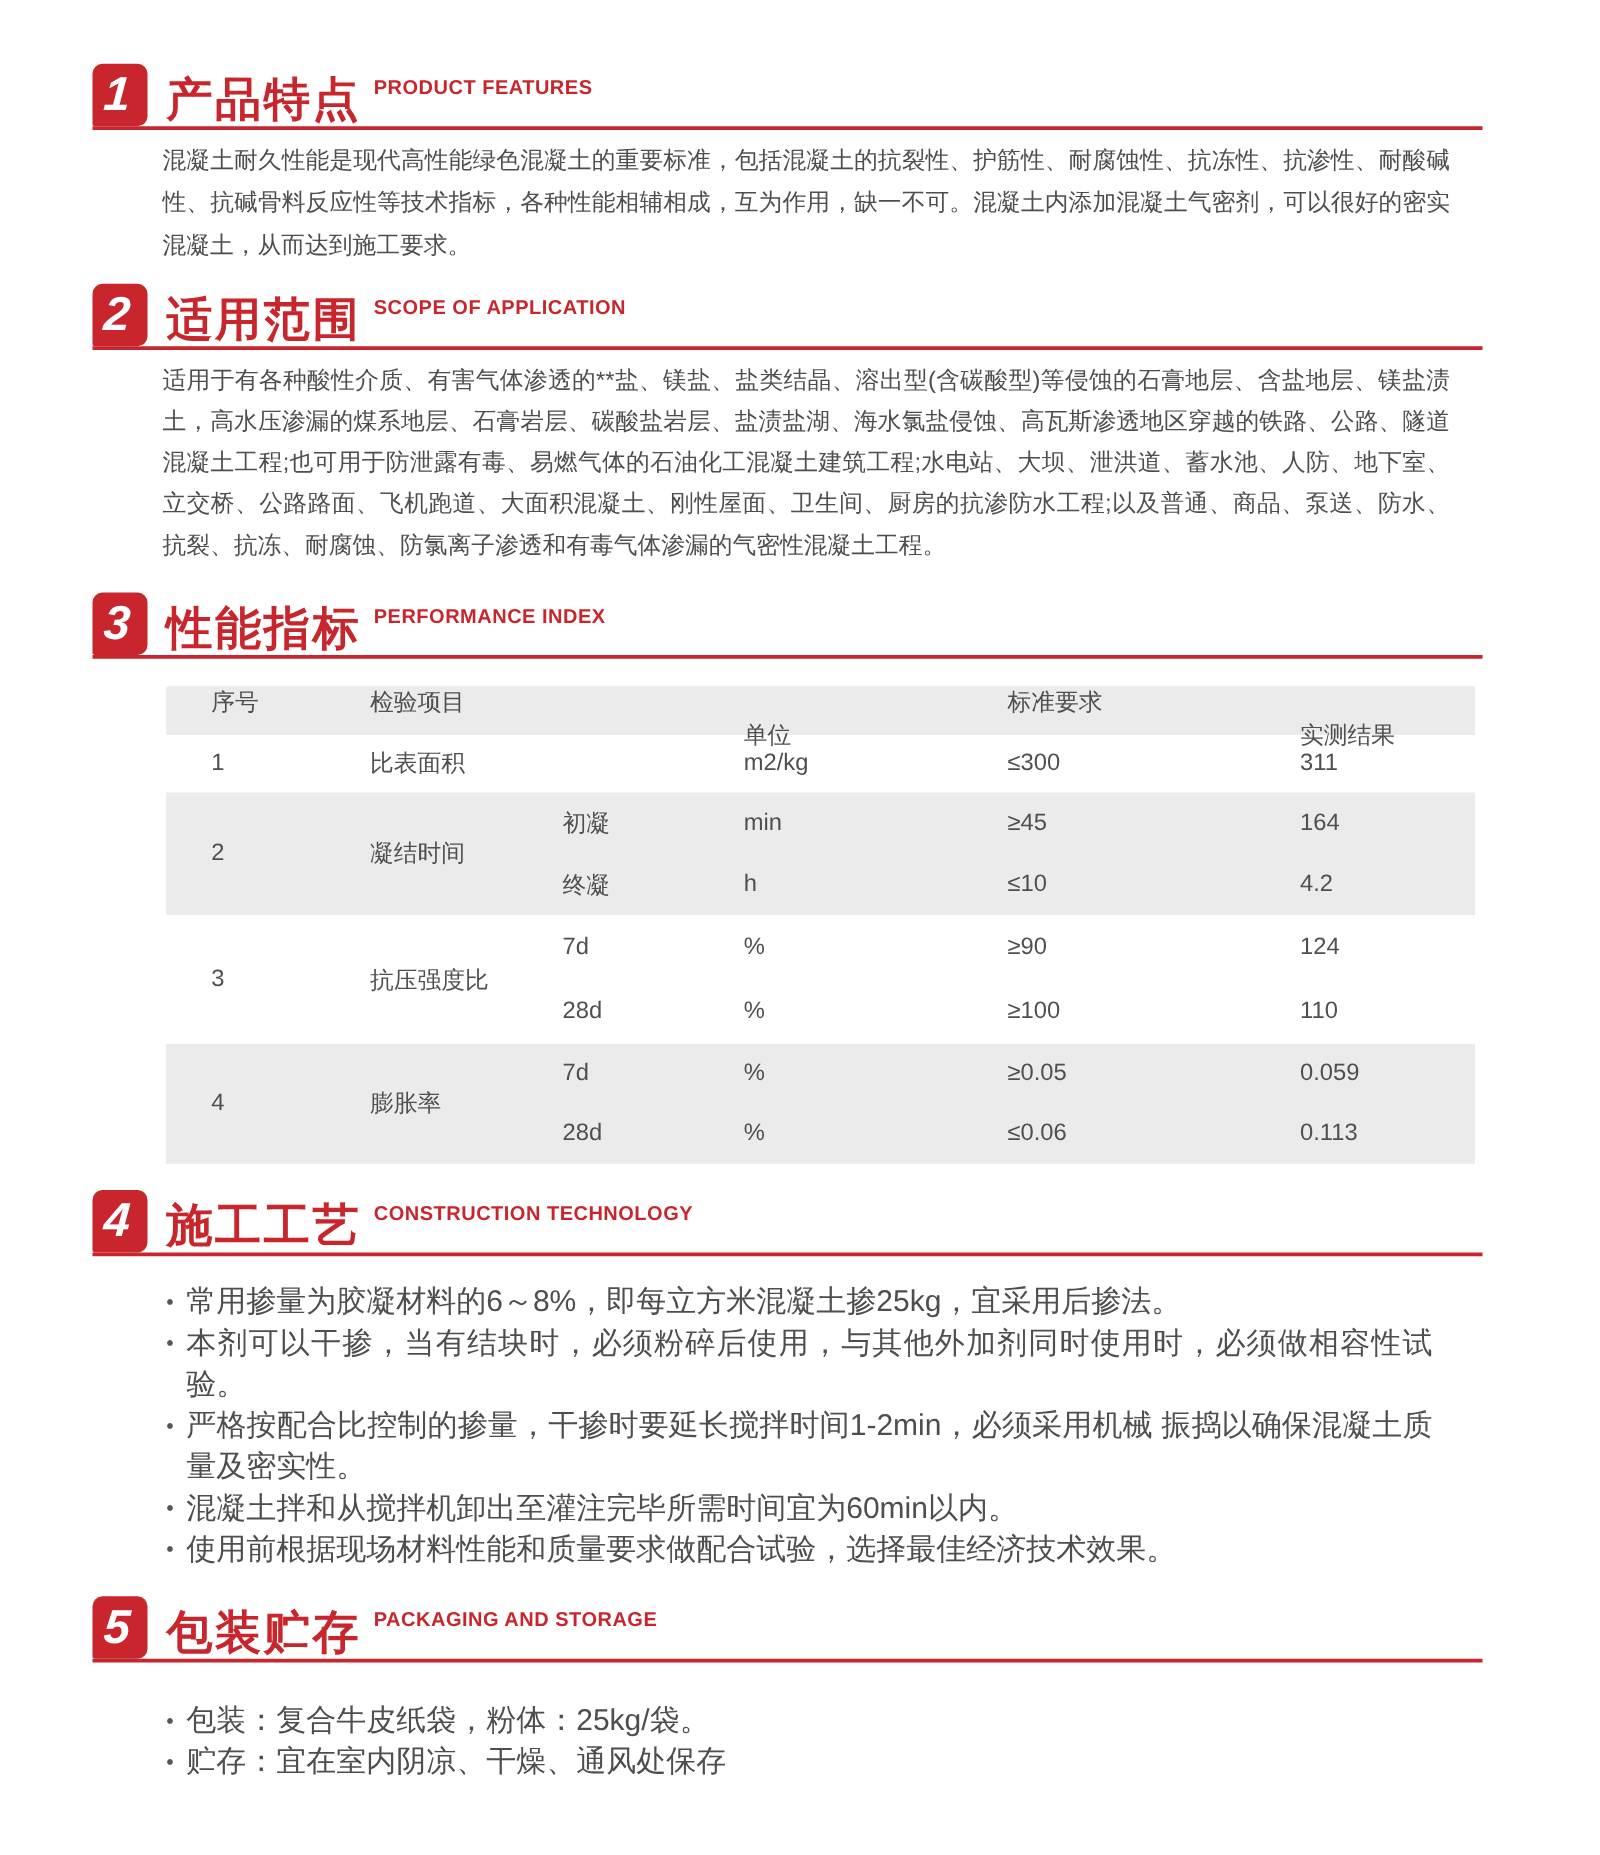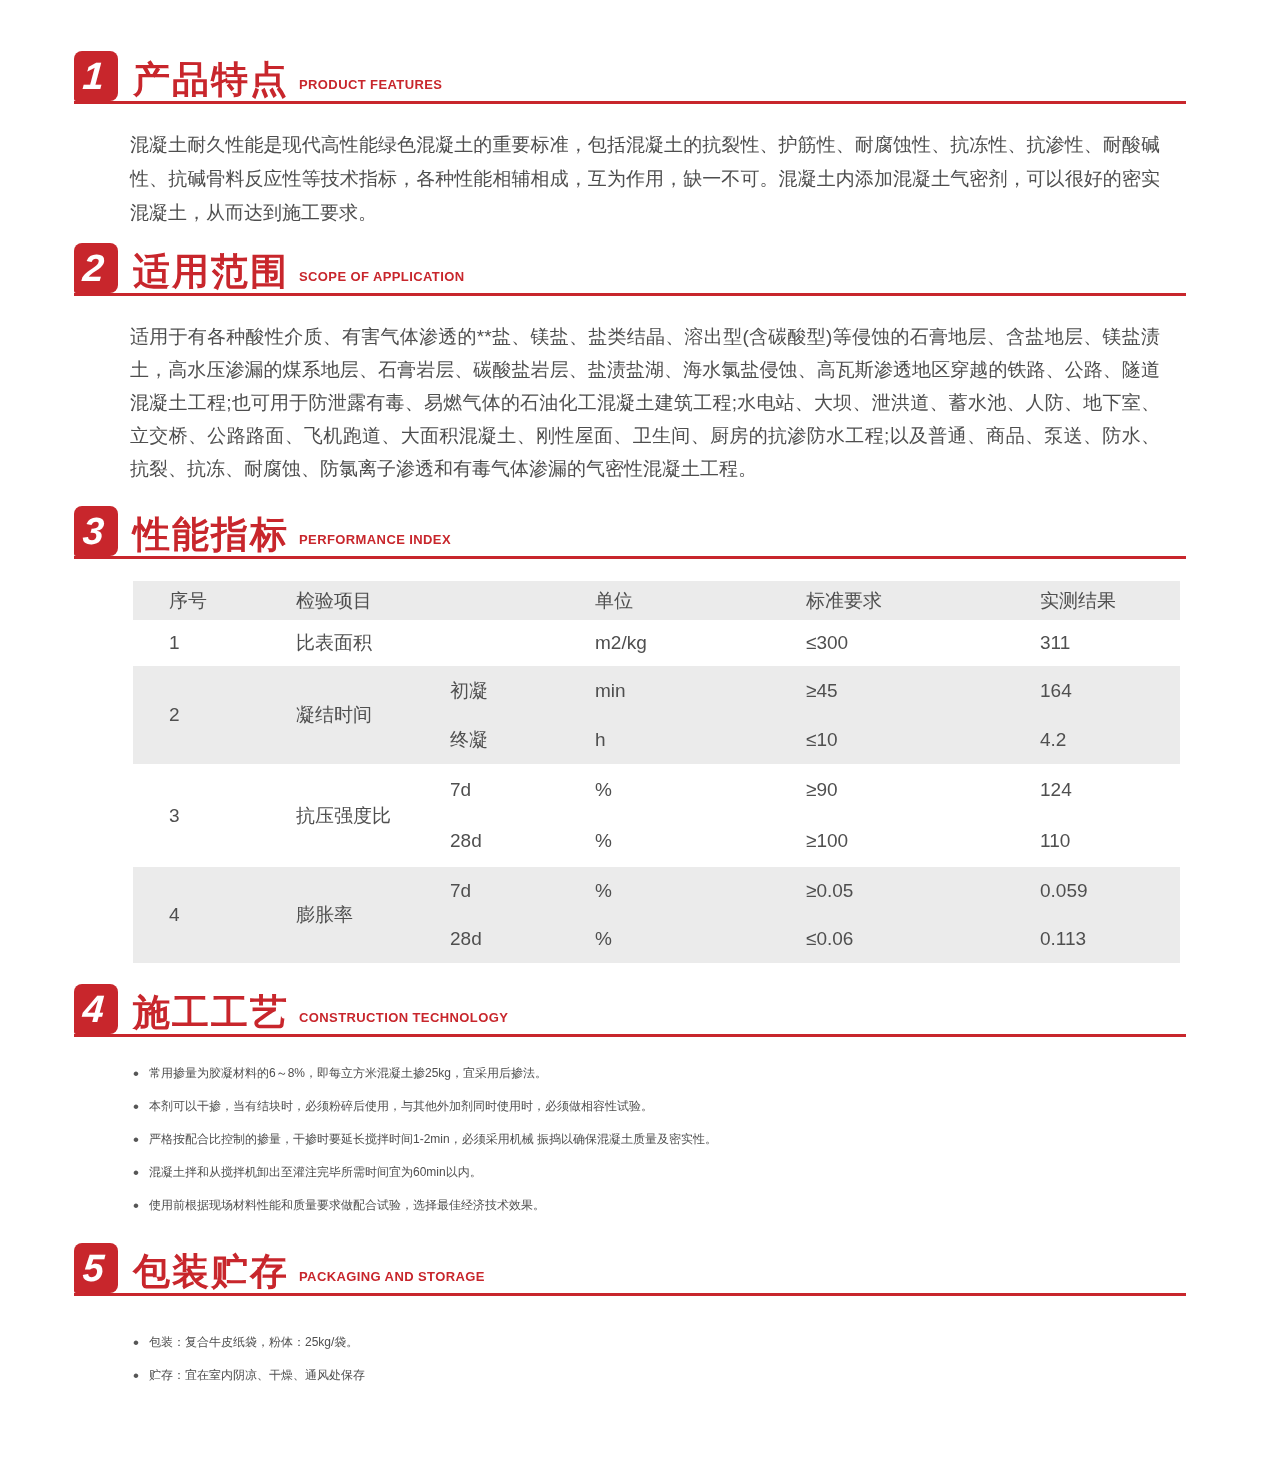--- a/index.html
+++ b/index.html
@@ -48,29 +48,29 @@
     color:var(--red);
     font-size:37px;
     font-weight:bold;
     letter-spacing:2px;
     line-height:1;
     margin-left:15px;
     padding-bottom:3px;
   }
   .en-title{
     color:var(--red);
-    font-size:13px;
+    font-size:16px;
     font-weight:bold;
     letter-spacing:0.4px;
     margin-left:10px;
-    padding-bottom:9px;
+    padding-bottom:21px;
   }
   
   .para{
-    margin-top:24px;
+    margin-top:8px;
     padding-left:56px;
     padding-right:26px;
     font-size:19px;
     line-height:34px;
     text-align:justify;
     color:var(--txt);
   }
   .para.tight{line-height:33px; }
   .mt16{margin-top:16px;}
   .mt24{margin-top:24px;}
@@ -110,21 +110,21 @@
   .bullets{
     list-style:none;
     margin-top:20px;
     margin-left:59px;
     margin-right:40px;
   }
   .bullets.s5{margin-top:30px;}
   .bullets li{
     position:relative;
     padding-left:16px;
-    font-size:12px;
+    font-size:24px;
     line-height:33px;
     color:var(--txt);
     text-align:justify;
   }
   .bullets li::before{
     content:"•";
     position:absolute;
     left:0; top:0;
     font-size:17px;
     color:#565656;
@@ -164,22 +164,22 @@
       </div>
       <span class="cn-title">性能指标</span>
       <span class="en-title">PERFORMANCE INDEX</span>
     </div>
 
     <div class="ptable">
 
       <div class="trow t-head gray">
         <span class="cell c1">序号</span>
         <span class="cell c2">检验项目</span>
+        <span class="cell c5">标准要求</span>
         <span class="cell c4">单位</span>
-        <span class="cell c5">标准要求</span>
         <span class="cell c6">实测结果</span>
       </div>
 
       <div class="trow h1row">
         <span class="cell c1">1</span>
         <span class="cell c2">比表面积</span>
         <span class="cell c3"></span>
         <span class="cell c4">m2/kg</span>
         <span class="cell c5">≤300</span>
         <span class="cell c6">311</span>

